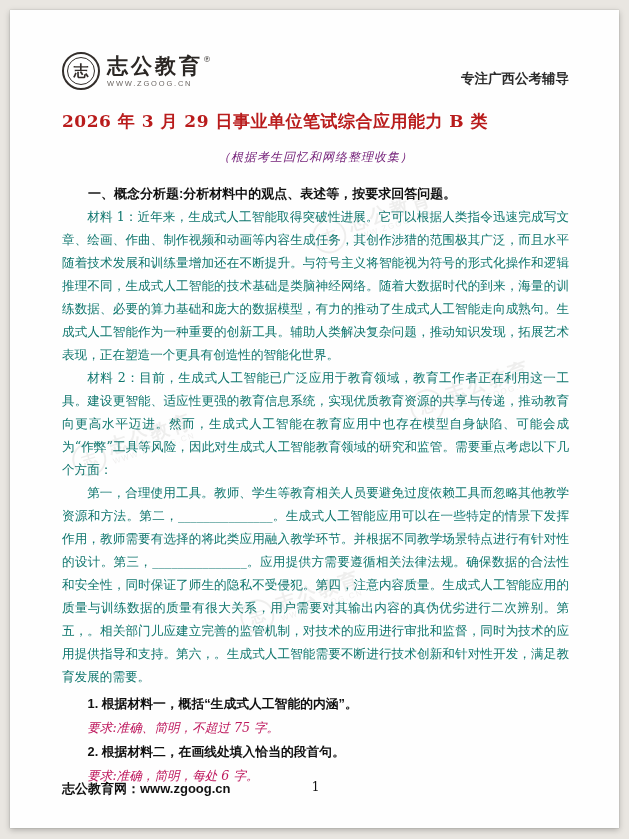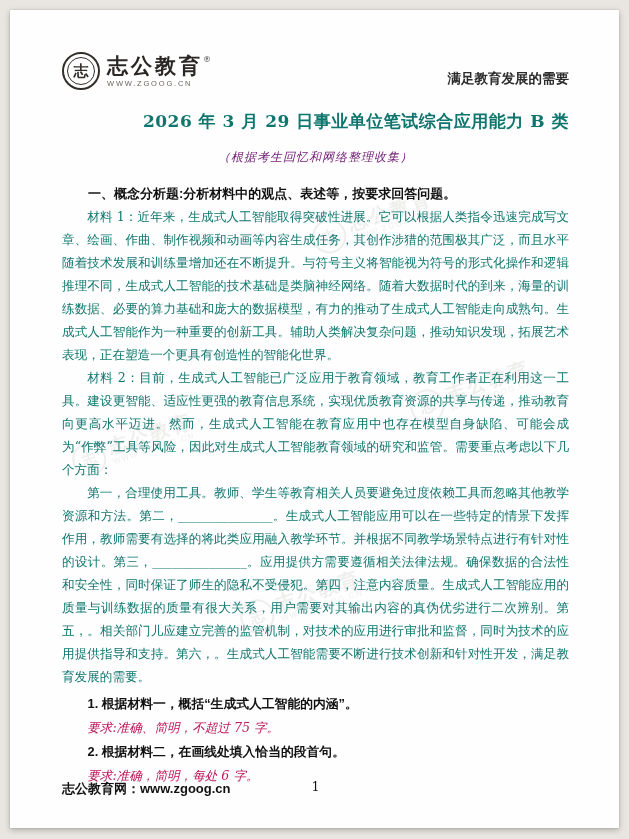--- a/index.html
+++ b/index.html
@@ -78,23 +78,23 @@
   }
   .tagline {
     font-family: "Liberation Sans", sans-serif;
     font-weight: bold; font-size: 13.5px; color: #2c2c2c;
     padding-bottom: 2px;
   }
 
   
   .doc-title {
     margin: 20px 0 0 0;
-    text-align: right;
+    text-align: left;
     font-family: "DejaVu Serif", serif;
-    font-size: 17px; font-weight: bold; color: #0f766e;
+    font-size: 17px; font-weight: bold; color: #b91c1c;
     letter-spacing: 0.5px;
     position: relative; z-index: 2;
   }
   .doc-subtitle {
     margin-top: 16px;
     text-align: center;
     font-size: 12px; color: #701a75;
     font-style: italic;
     letter-spacing: 1px;
     position: relative; z-index: 2;
@@ -187,21 +187,21 @@
         <span class="seal-inner">志</span>
       </span>
       <span class="brand-col">
         <span class="brand-row">
           <span class="brand-name">志公教育</span>
           <span class="brand-reg">®</span>
         </span>
         <span class="brand-site">WWW.ZGOOG.CN</span>
       </span>
     </div>
-    <div class="tagline">满足教育发展的需要</div>
+    <div class="tagline">专注广西公考辅导</div>
   </div>
 
   <h1 class="doc-title">2026 年 3 月 29 日事业单位笔试综合应用能力 B 类</h1>
   <div class="doc-subtitle">（根据考生回忆和网络整理收集）</div>
   <div class="section-heading">一、概念分析题:分析材料中的观点、表述等，按要求回答问题。</div>
 
   <p class="para">材料 1：近年来，生成式人工智能取得突破性进展。它可以根据人类指令迅速完成写文章、绘画、作曲、制作视频和动画等内容生成任务，其创作涉猎的范围极其广泛，而且水平随着技术发展和训练量增加还在不断提升。与符号主义将智能视为符号的形式化操作和逻辑推理不同，生成式人工智能的技术基础是类脑神经网络。随着大数据时代的到来，海量的训练数据、必要的算力基础和庞大的数据模型，有力的推动了生成式人工智能走向成熟句。生成式人工智能作为一种重要的创新工具。辅助人类解决复杂问题，推动知识发现，拓展艺术表现，正在塑造一个更具有创造性的智能化世界。</p>
   <p class="para">材料 2：目前，生成式人工智能已广泛应用于教育领域，教育工作者正在利用这一工具。建设更智能、适应性更强的教育信息系统，实现优质教育资源的共享与传递，推动教育向更高水平迈进。然而，生成式人工智能在教育应用中也存在模型自身缺陷、可能会成为“作弊”工具等风险，因此对生成式人工智能教育领域的研究和监管。需要重点考虑以下几个方面：</p>
   <p class="para">第一，合理使用工具。教师、学生等教育相关人员要避免过度依赖工具而忽略其他教学资源和方法。第二，_______________。生成式人工智能应用可以在一些特定的情景下发挥作用，教师需要有选择的将此类应用融入教学环节。并根据不同教学场景特点进行有针对性的设计。第三，_______________。应用提供方需要遵循相关法律法规。确保数据的合法性和安全性，同时保证了师生的隐私不受侵犯。第四，注意内容质量。生成式人工智能应用的质量与训练数据的质量有很大关系，用户需要对其输出内容的真伪优劣进行二次辨别。第五，。相关部门儿应建立完善的监管机制，对技术的应用进行审批和监督，同时为技术的应用提供指导和支持。第六，。生成式人工智能需要不断进行技术创新和针对性开发，满足教育发展的需要。</p>
 

